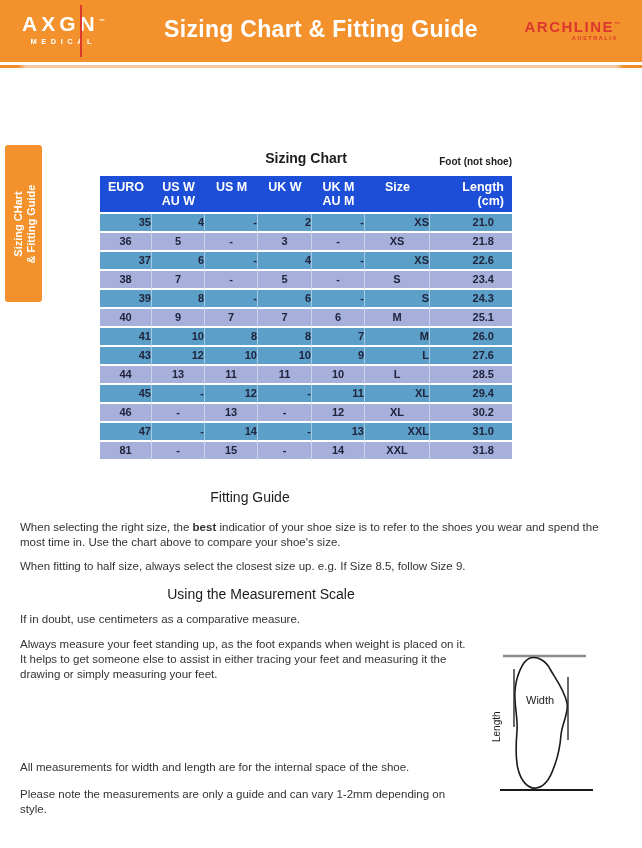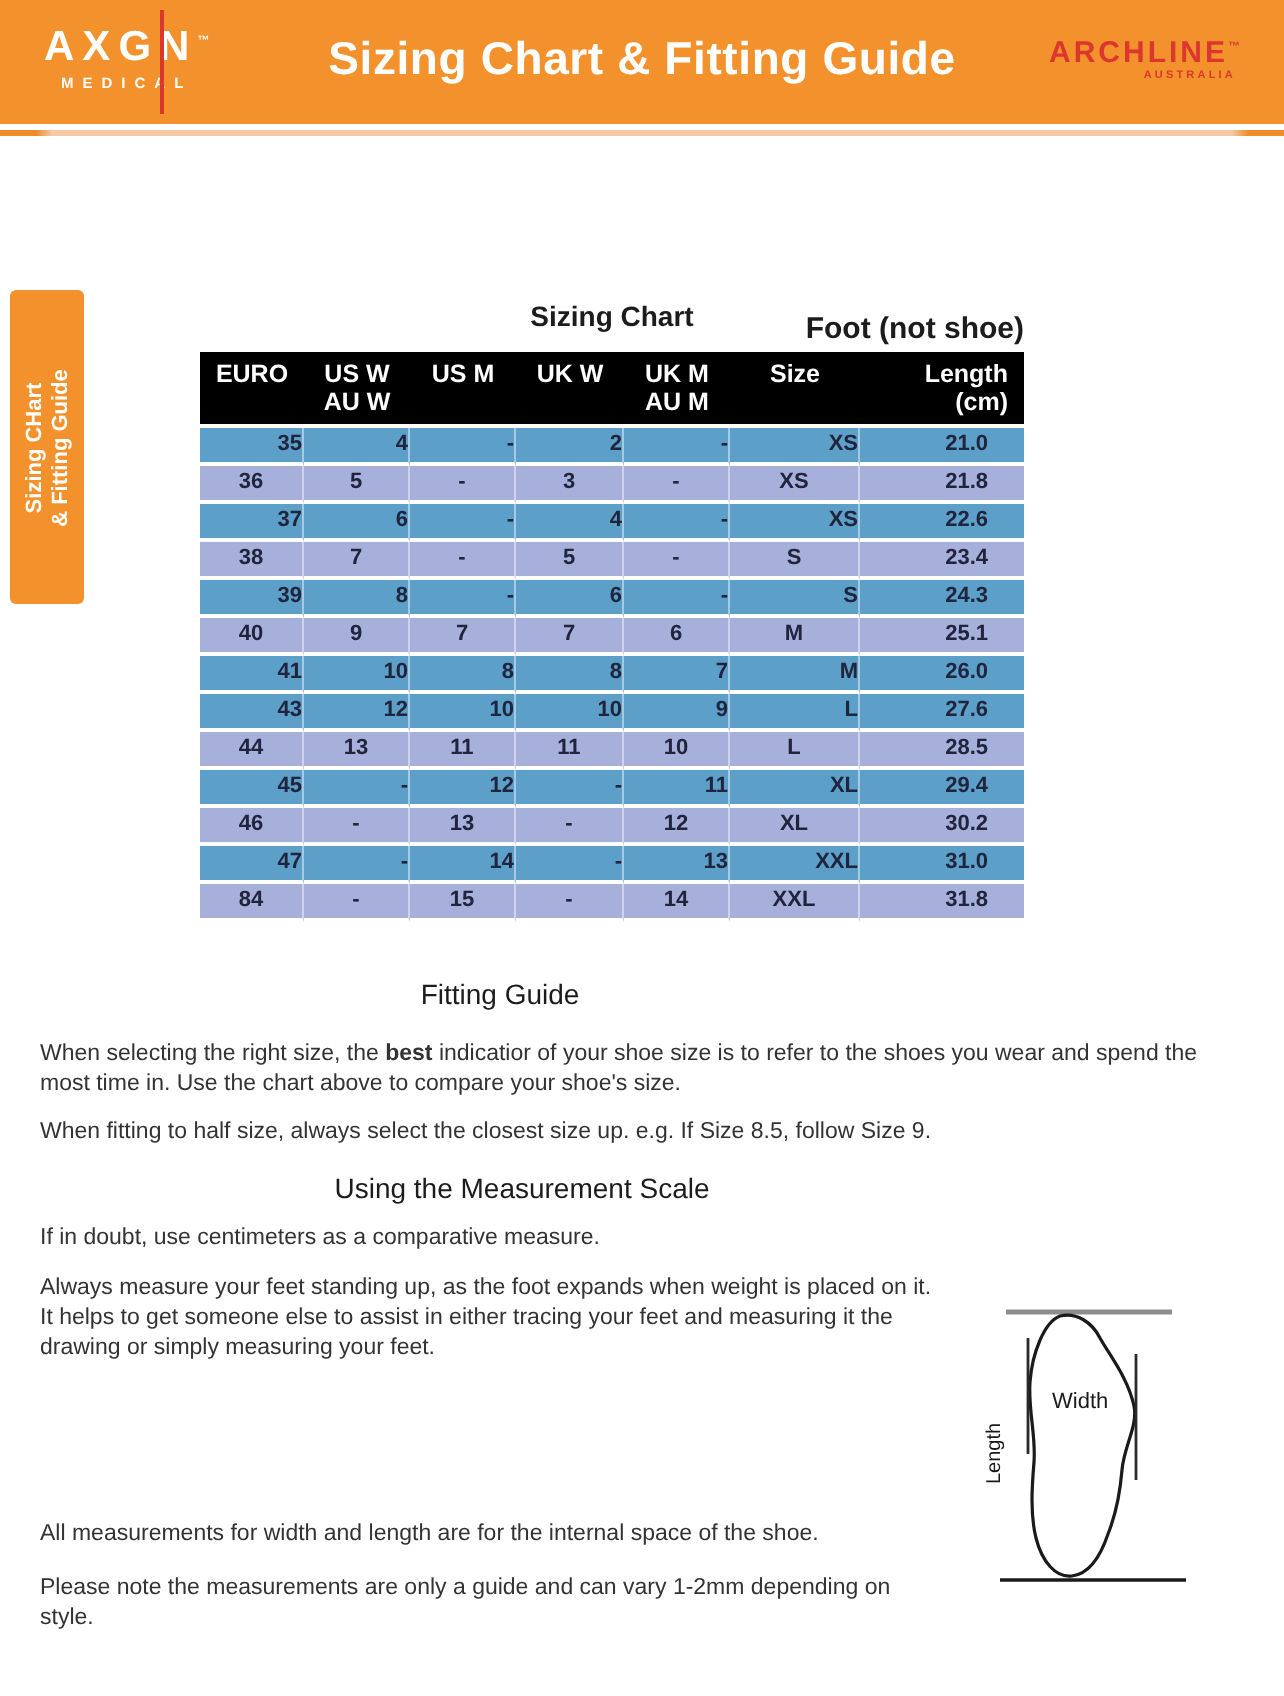--- a/index.html
+++ b/index.html
@@ -26,24 +26,24 @@
     background:#F3912C;border-radius:3px;}
   .side-tab-inner{position:absolute;left:50%;top:50%;width:157px;height:37px;
     transform:translate(-50%,-50%) rotate(-90deg);
     display:flex;flex-direction:column;justify-content:center;align-items:center;
     color:#fff;font-weight:bold;font-size:11px;line-height:13px;text-align:center;}
 
   
   .chart-title{position:absolute;left:100px;top:150px;width:412px;text-align:center;
     font-size:14px;font-weight:bold;color:#1c1c1c;}
   .foot-note{position:absolute;left:312px;top:156px;width:200px;text-align:right;
-    font-size:15px;font-weight:bold;color:#1c1c1c;}
+    font-size:10px;font-weight:bold;color:#1c1c1c;}
   table.sizing{position:absolute;left:100px;top:176px;width:412px;
     border-collapse:separate;border-spacing:0;table-layout:fixed;}
-  table.sizing th{background:#000000;color:#fff;font-size:12.5px;font-weight:bold;
+  table.sizing th{background:#1d4ed8;color:#fff;font-size:12.5px;font-weight:bold;
     text-align:center;vertical-align:top;padding:4px 0 3px 0;white-space:pre-line;
     line-height:14px;border-bottom:2px solid #fff;height:29px;}
   table.sizing th.col-last{text-align:right;padding-right:8px;}
   table.sizing td{font-size:11px;font-weight:bold;color:#20243c;text-align:center;
     height:17px;line-height:17px;border-bottom:2px solid #fff;
     border-right:1px solid rgba(255,255,255,0.45);padding:0;}
   table.sizing td:last-child{border-right:none;}
   table.sizing td.col-last{text-align:right;padding-right:18px;}
   tr.row-blue td{background:#5C9FC8;text-align:right;}
   tr.row-peri td{background:#A7B0DB;}
@@ -221,21 +221,21 @@
         <tr class="row-blue">
           <td>47</td>
           <td>-</td>
           <td>14</td>
           <td>-</td>
           <td>13</td>
           <td>XXL</td>
           <td class="col-last">31.0</td>
         </tr>
         <tr class="row-peri">
-          <td>84</td>
+          <td>81</td>
           <td>-</td>
           <td>15</td>
           <td>-</td>
           <td>14</td>
           <td>XXL</td>
           <td class="col-last">31.8</td>
         </tr>
       </tbody>
   </table>
 

